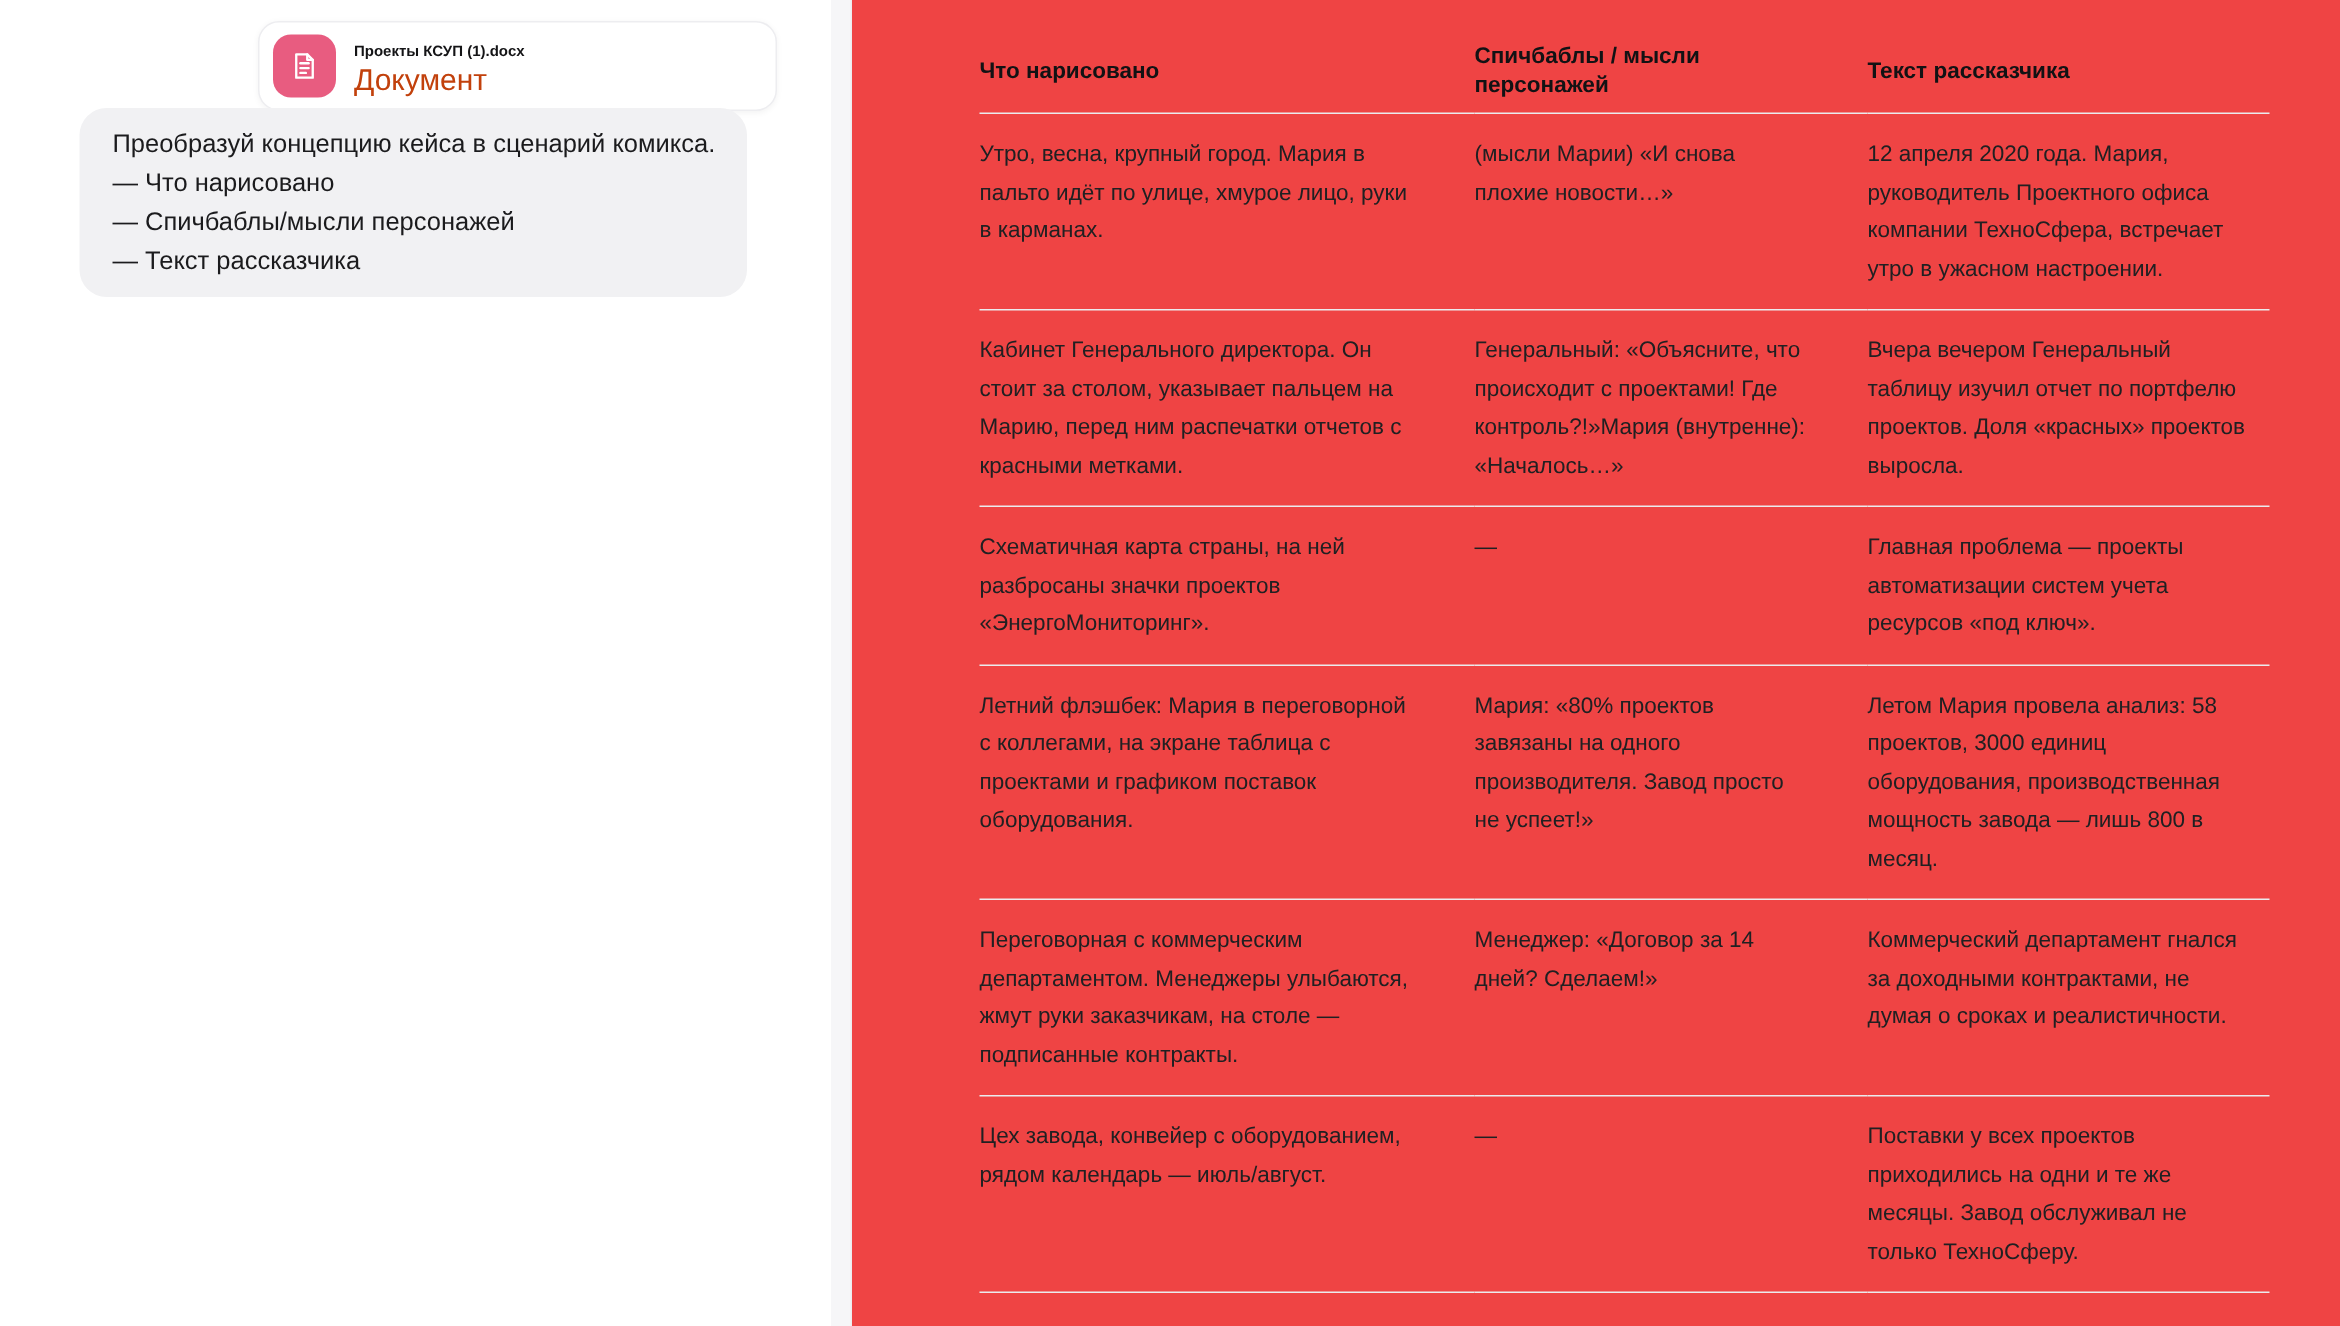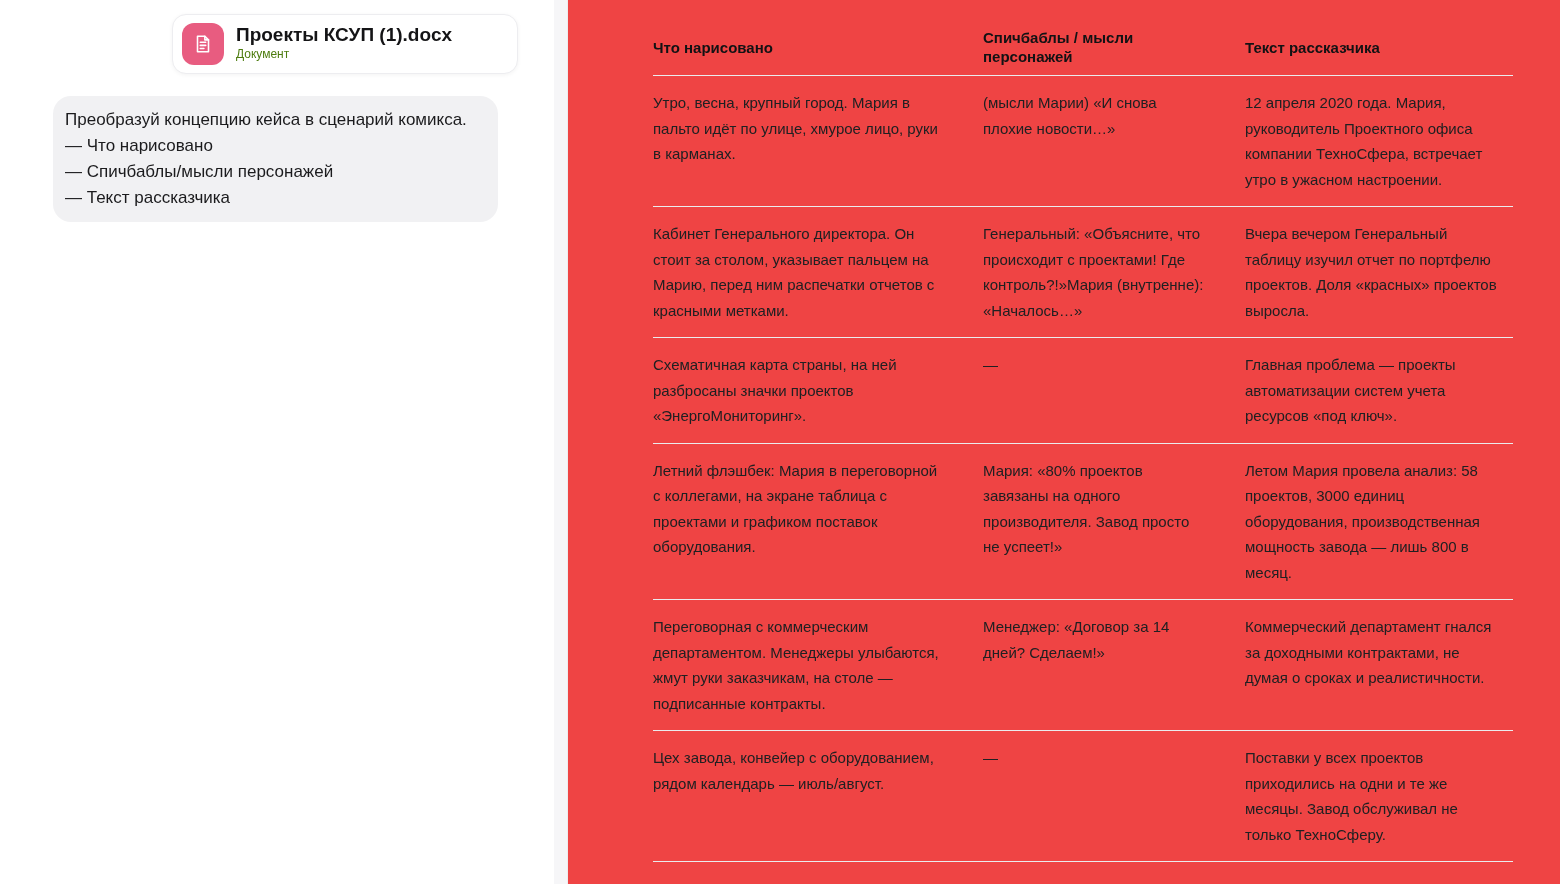--- a/index.html
+++ b/index.html
@@ -45,40 +45,40 @@
     height: 42px;
     border-radius: 12px;
     background: #E85C80;
     flex: 0 0 42px;
     display: flex;
     align-items: center;
     justify-content: center;
   }
   .attachment-text { margin-left: 12px; min-width: 0; }
   .attachment-title {
-    font-size: 19px;
+    font-size: 10px;
     font-weight: 700;
     color: #141416;
     line-height: 20px;
     white-space: nowrap;
   }
   .attachment-kind {
-    font-size: 12px;
-    color: #4d7c0f;
+    font-size: 20px;
+    color: #c2410c;
     line-height: 18px;
   }
   .user-bubble {
     position: absolute;
     left: 53px;
-    top: 96px;
+    top: 72px;
     width: 445px;
     box-sizing: border-box;
     background: #f1f1f3;
     border-radius: 18px;
-    padding: 11px 12px;
+    padding: 11px 22px;
     font-size: 17px;
     line-height: 26px;
     color: #1b1b1d;
   }
   .bubble-line { white-space: nowrap; }
   
   .pane-divider {
     flex: 0 0 13px;
     background: #f6f6f8;
     border-right: 1px solid #ededef;

